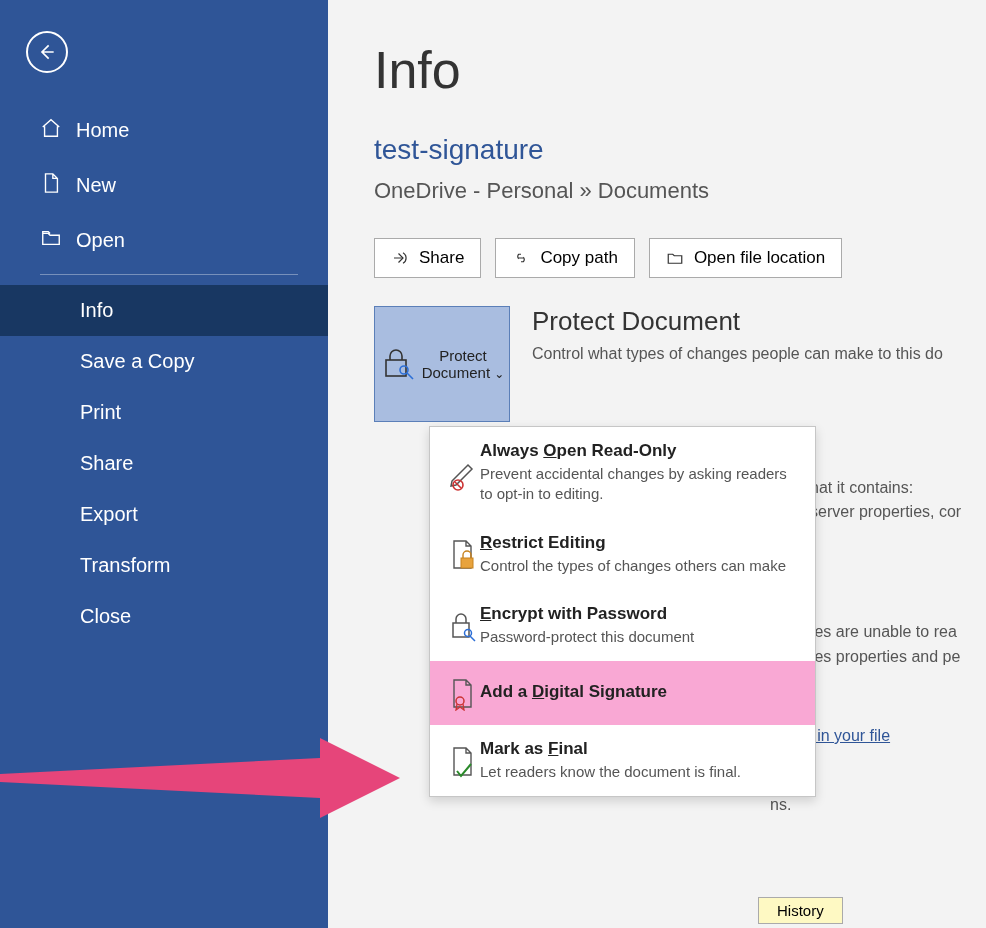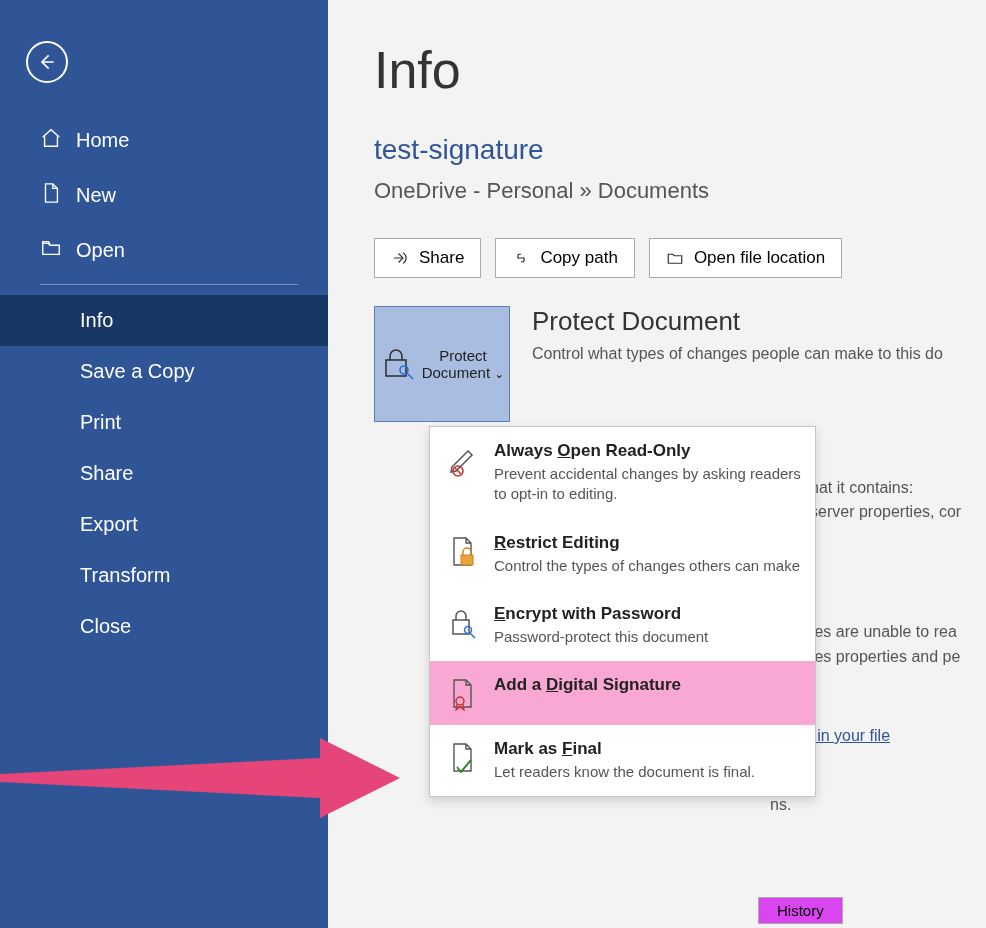--- a/index.html
+++ b/index.html
@@ -17,21 +17,21 @@
     height: 100%;
     background: #f3f3f3;
   }
   
   .sidebar {
     width: 328px;
     background: #2f5597;
     color: #fff;
     display: flex;
     flex-direction: column;
-    padding-top: 41px;
+    padding-top: 31px;
   }
   .back-circle {
     width: 42px; height: 42px;
     border: 2px solid #fff;
     border-radius: 50%;
     margin-left: 26px;
     margin-bottom: 30px;
     display:flex; align-items:center; justify-content:center;
     cursor:pointer;
   }
@@ -138,24 +138,23 @@
     left:429px;
     top:426px;
     width:387px;
     background:#fff;
     border:1px solid #c6c6c6;
     box-shadow:0 4px 10px rgba(0,0,0,0.15);
     z-index:10;
   }
   .dd-item{
     display:flex;
-    gap:14px;
     padding:14px 14px 14px 16px;
     cursor:pointer;
-    align-items:flex-start;
+    align-items:center;
   }
   .dd-item.highlight{
     background:#f9a8d4;
   }
   .dd-icon{
     width:34px; flex:0 0 34px; display:flex; justify-content:center;
     padding-top:2px;
   }
   .dd-icon svg{width:30px;height:34px;}
   .dd-text .dd-title{
@@ -175,21 +174,21 @@
     position:absolute;
     color:#555;
     font-size:16px;
     white-space:nowrap;
   }
   .bg-link{ color:#2f5597; text-decoration:underline; cursor:pointer;}
   .history-box{
     position:absolute;
     left:430px; top:897px;
     border:1px solid #aaa;
-    background:#d946ef;
+    background:#fef9c3;
     padding:4px 18px;
     font-size:15px;
   }
   
   .arrow {
     position:absolute;
     left:0px;
     top:738px;
     width:400px;
     height:80px;

